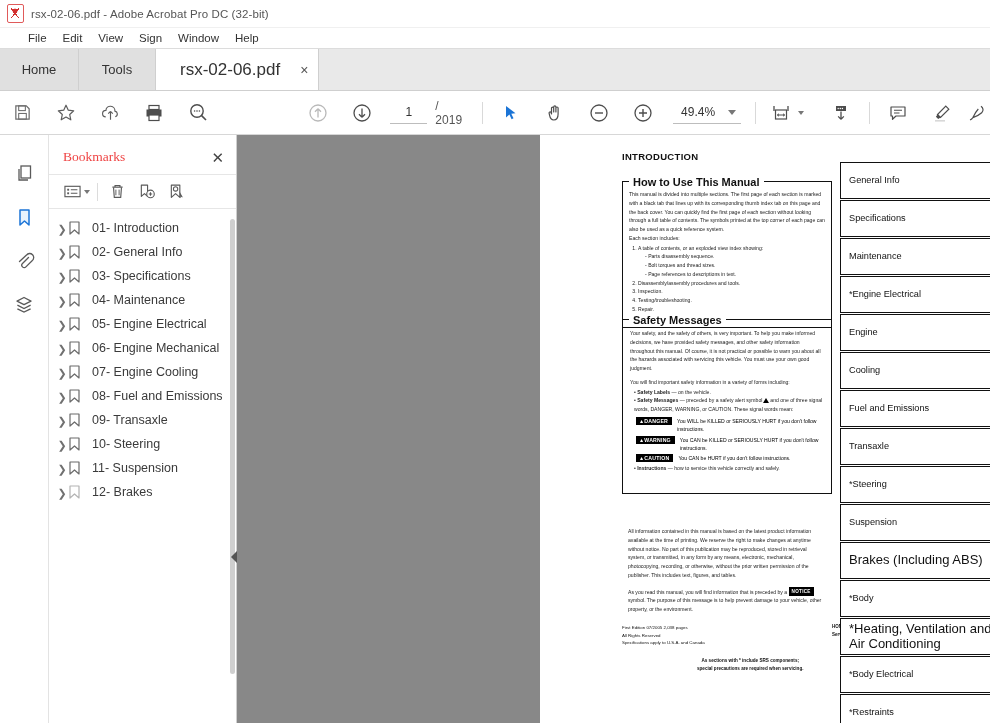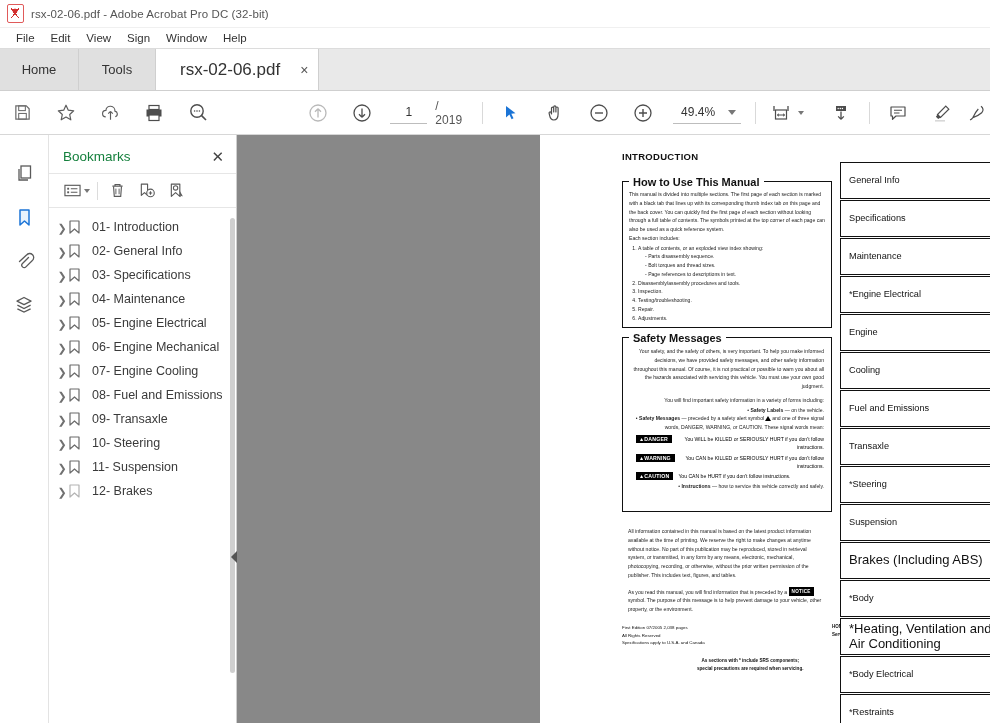--- a/index.html
+++ b/index.html
@@ -16,21 +16,21 @@
   .pdf-ico{width:15px;height:17px;border:1.4px solid #e05a5a;border-radius:2px;position:relative;margin-right:7px;flex:0 0 auto;background:#fff;}
   .pdf-ico:after{content:"";position:absolute;left:3px;top:3px;width:8px;height:10px;
     background:
       radial-gradient(circle at 4px 3px, #d32f2f 2.4px, transparent 2.6px),
       linear-gradient(to bottom right, transparent 48%, #d32f2f 48%, #d32f2f 56%, transparent 56%),
       linear-gradient(to bottom left, transparent 48%, #d32f2f 48%, #d32f2f 56%, transparent 56%);
   }
   .title-text{font-size:11.5px;color:#555;letter-spacing:.1px;}
 
   
-  .menubar{height:20px;flex:0 0 20px;display:flex;align-items:center;background:#fff;border-bottom:1px solid #dcdcdc;padding-left:8px;}
+  .menubar{height:20px;flex:0 0 20px;display:flex;align-items:center;background:#fff;border-bottom:1px solid #dcdcdc;padding-left:20px;}
   .menu-item{font-size:11.5px;color:#333;padding:2px 8px;cursor:default;}
 
   
   .tabstrip{height:41px;flex:0 0 41px;display:flex;align-items:stretch;background:#e9e9e9;border-bottom:1px solid #cfcfcf;}
   .tab{display:flex;align-items:center;justify-content:center;font-size:13px;color:#333;background:#e0e0e0;border-right:1px solid #cfcfcf;padding:0 22px;cursor:default;}
   .tab.home{width:78px;padding:0;}
   .tab.tools{width:76px;padding:0;}
   .tab.doc{background:#fff;border-right:1px solid #cfcfcf;padding-left:24px;padding-right:10px;position:relative;min-width:120px;}
   .tab.doc .tab-label{font-size:17px;color:#333;}
   .tab-close{margin-left:20px;font-size:14px;color:#555;line-height:1;cursor:pointer;}
@@ -54,21 +54,21 @@
   .main{flex:1 1 auto;display:flex;min-height:0;position:relative;background:#fff;}
 
   
   .rail{width:48px;flex:0 0 48px;background:#fff;border-right:1px solid #e3e3e3;display:flex;flex-direction:column;align-items:center;padding-top:16px;}
   .rail-btn{width:40px;height:44px;display:flex;align-items:center;justify-content:center;cursor:pointer;position:relative;}
   .rail-btn.active svg *{stroke:#1b74d6;}
 
   
   .panel{width:187px;flex:0 0 187px;background:#fff;border-right:1px solid #cfcfcf;display:flex;flex-direction:column;position:relative;}
   .panel-head{display:flex;align-items:center;justify-content:space-between;padding:14px 12px 9px 14px;}
-  .panel-title{font-size:13.5px;color:#15803d;}
+  .panel-title{font-size:13.5px;color:#ef4444;font-family:Liberation Serif, serif;}
   .panel-close{font-size:15px;color:#444;cursor:pointer;line-height:1;}
   .panel-tools{display:flex;align-items:center;height:33px;padding:0 8px;border-top:1px solid #e6e6e6;border-bottom:1px solid #e6e6e6;}
   .ptool{width:30px;height:26px;display:flex;align-items:center;justify-content:center;cursor:pointer;}
   .ptool-sep{width:1px;height:18px;background:#dcdcdc;margin:0 4px;}
   .bm-list{flex:1;overflow:hidden;padding-top:8px;position:relative;}
   .bm-row{display:flex;align-items:flex-start;padding:2px 4px 2px 6px;cursor:pointer;}
   .bm-arrow{flex:0 0 14px;width:14px;padding-top:3px;color:#707070;font-size:11px;text-align:center;line-height:14px;}
   .bm-ico{flex:0 0 20px;padding-top:2px;}
   .bm-label{font-size:12.5px;line-height:19px;color:#3a3a3a;padding-left:3px;}
   .panel-scroll{position:absolute;right:1px;top:10px;width:5px;height:455px;background:#cfcfcf;border-radius:3px;}
@@ -467,21 +467,21 @@
                 </ul>
                 <li>Disassembly/assembly procedures and tools.</li>
                 <li>Inspection.</li>
                 <li>Testing/troubleshooting.</li>
                 <li>Repair.</li>
                 <li>Adjustments.</li>
               </ol>
             </div>
           </div>
 
-          <div class="box" style="left:35px;top:202px;width:208px;height:173px;text-align:right;">
+          <div class="box" style="left:35px;top:184px;width:208px;height:173px;">
             <span class="legend">Safety Messages</span>
             <div style="padding:9px 7px 0 7px;">
               <div class="bodytext">Your safety, and the safety of others, is very important. To help you make informed decisions, we have provided safety messages, and other safety information throughout this manual. Of course, it is not practical or possible to warn you about all the hazards associated with servicing this vehicle. You must use your own good judgment.</div>
               <div class="bodytext" style="margin-top:5px">You will find important safety information in a variety of forms including:</div>
               <ul class="bul bodytext" style="margin-top:1px">
                 <li><b>Safety Labels</b><span> — on the vehicle.</span></li>
                 <li><b>Safety Messages</b><span> — preceded by a safety alert symbol</span><span class="alert-tri"></span><span>and one of three signal words, DANGER, WARNING, or CAUTION. These signal words mean:</span></li>
               </ul>
               <div style="padding-left:6px;margin-top:3px;">
                 <div class="sigrow">

